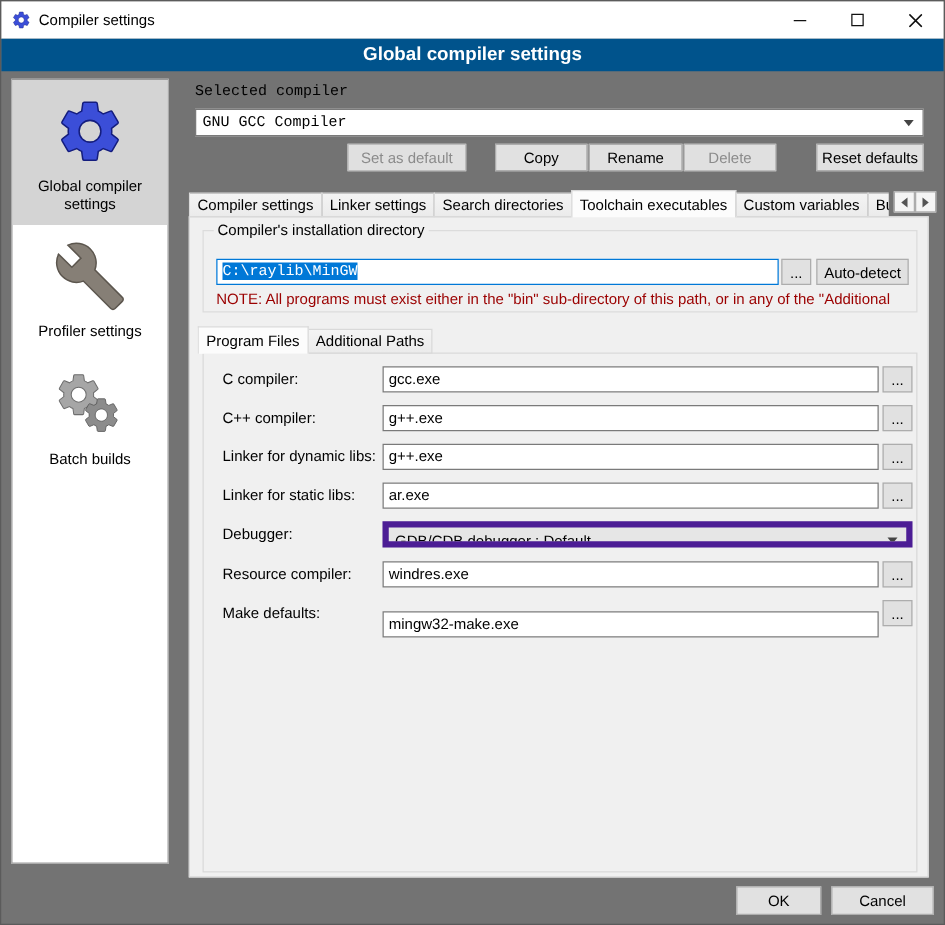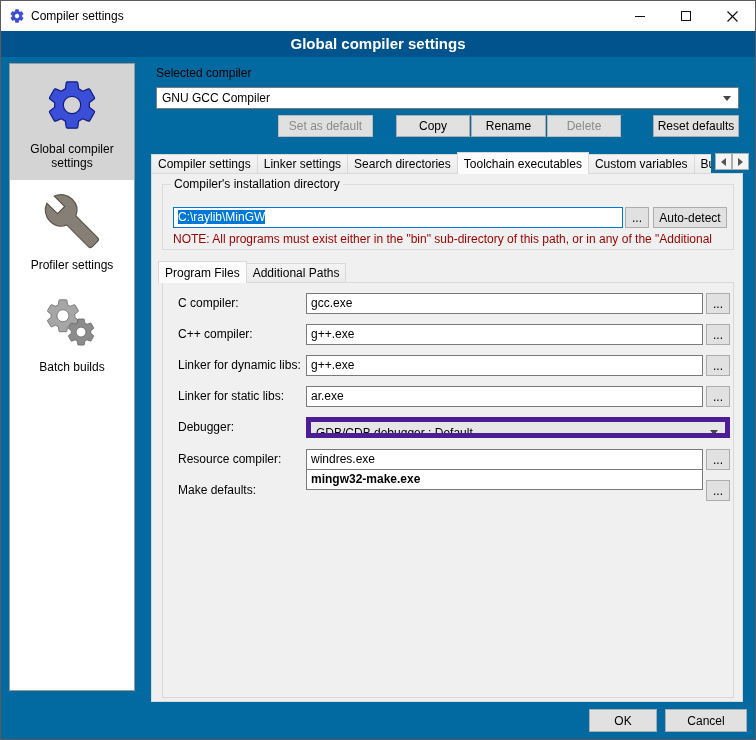--- a/index.html
+++ b/index.html
@@ -1,19 +1,19 @@
 <!DOCTYPE html>
 <html><head>
 <meta charset="utf-8">
 <style>
   * { margin:0; padding:0; box-sizing:border-box; }
   html,body { background:#ffffff; }
   body { font-family:"Liberation Sans", sans-serif; font-size:12px; color:#000; }
 
-  .window { position:relative; width:756px; height:740px; background:#0369a1;
+  .window { position:relative; width:756px; height:740px; background:#737373;
             border:1px solid #5b5b5b; overflow:hidden; }
 
   
   .titlebar { height:30px; background:#ffffff; display:flex; align-items:center; }
   .title-icon { width:16px; height:16px; margin:0 6px 0 8px; flex:none; }
   .title-text { font-size:12px; }
   .caption-buttons { margin-left:auto; display:flex; height:30px; }
   .caption-btn { width:46px; height:30px; display:flex; align-items:center; justify-content:center; }
   .min-glyph { width:10px; height:1px; background:#111; }
   .max-glyph { width:10px; height:10px; border:1px solid #111; }
@@ -26,21 +26,21 @@
   .sidebar { position:absolute; left:8px; top:62px; width:126px; height:628px;
              background:#fff; border:1px solid #9a9a9a; overflow:hidden; }
   .side-item { display:flex; flex-direction:column; align-items:center;
                padding:12px 4px 10px 4px; cursor:default; }
   .side-item.selected { background:#d4d4d4; }
   .side-icon { width:58px; height:58px; flex:none; }
   .side-label { margin-top:8px; text-align:center; font-size:12px; line-height:14px; }
 
   
   .main { position:absolute; left:145px; top:62px; width:603px; height:646px; }
-  .abs { position:absolute; }
+  .abs { position:absolute;font-family:Liberation Mono, monospace; }
 
   
   .btn { background:#e1e1e1; border:1px solid #adadad; font-family:"Liberation Sans",sans-serif;
          font-size:12px; display:flex; align-items:center; justify-content:center;
          cursor:default; color:#000; padding:0; }
   .btn.disabled { color:#8b8b8b; background:#e0e0e0; border-color:#bcbcbc; }
 
   
   .combo { background:#fff; border:1px solid #7a7a7a; line-height:20px; padding:0 6px 0 5px;
            white-space:nowrap; overflow:hidden; position:relative; }
@@ -238,21 +238,21 @@
         <div>
           <span class="form-label" style="top:166px;">Resource compiler:</span>
           <div class="field form-input" style="top:166px;">
             <span>windres.exe</span>
           </div>
           <button class="btn form-browse" style="top:166px;">...</button>
         </div>
 
         <div>
           <span class="form-label" style="top:197px;">Make defaults:</span>
-          <div class="field form-input" style="top:186px;font-weight:bold;">
+          <div class="field form-input" style="top:206px;">
             <span>mingw32-make.exe</span>
           </div>
           <button class="btn form-browse" style="top:197px;">...</button>
         </div>
 
       </div>
     </div>
   </div>
 
   <button class="abs btn" style="position:absolute; left:588px; top:708px; width:68px; height:23px;">OK</button>

